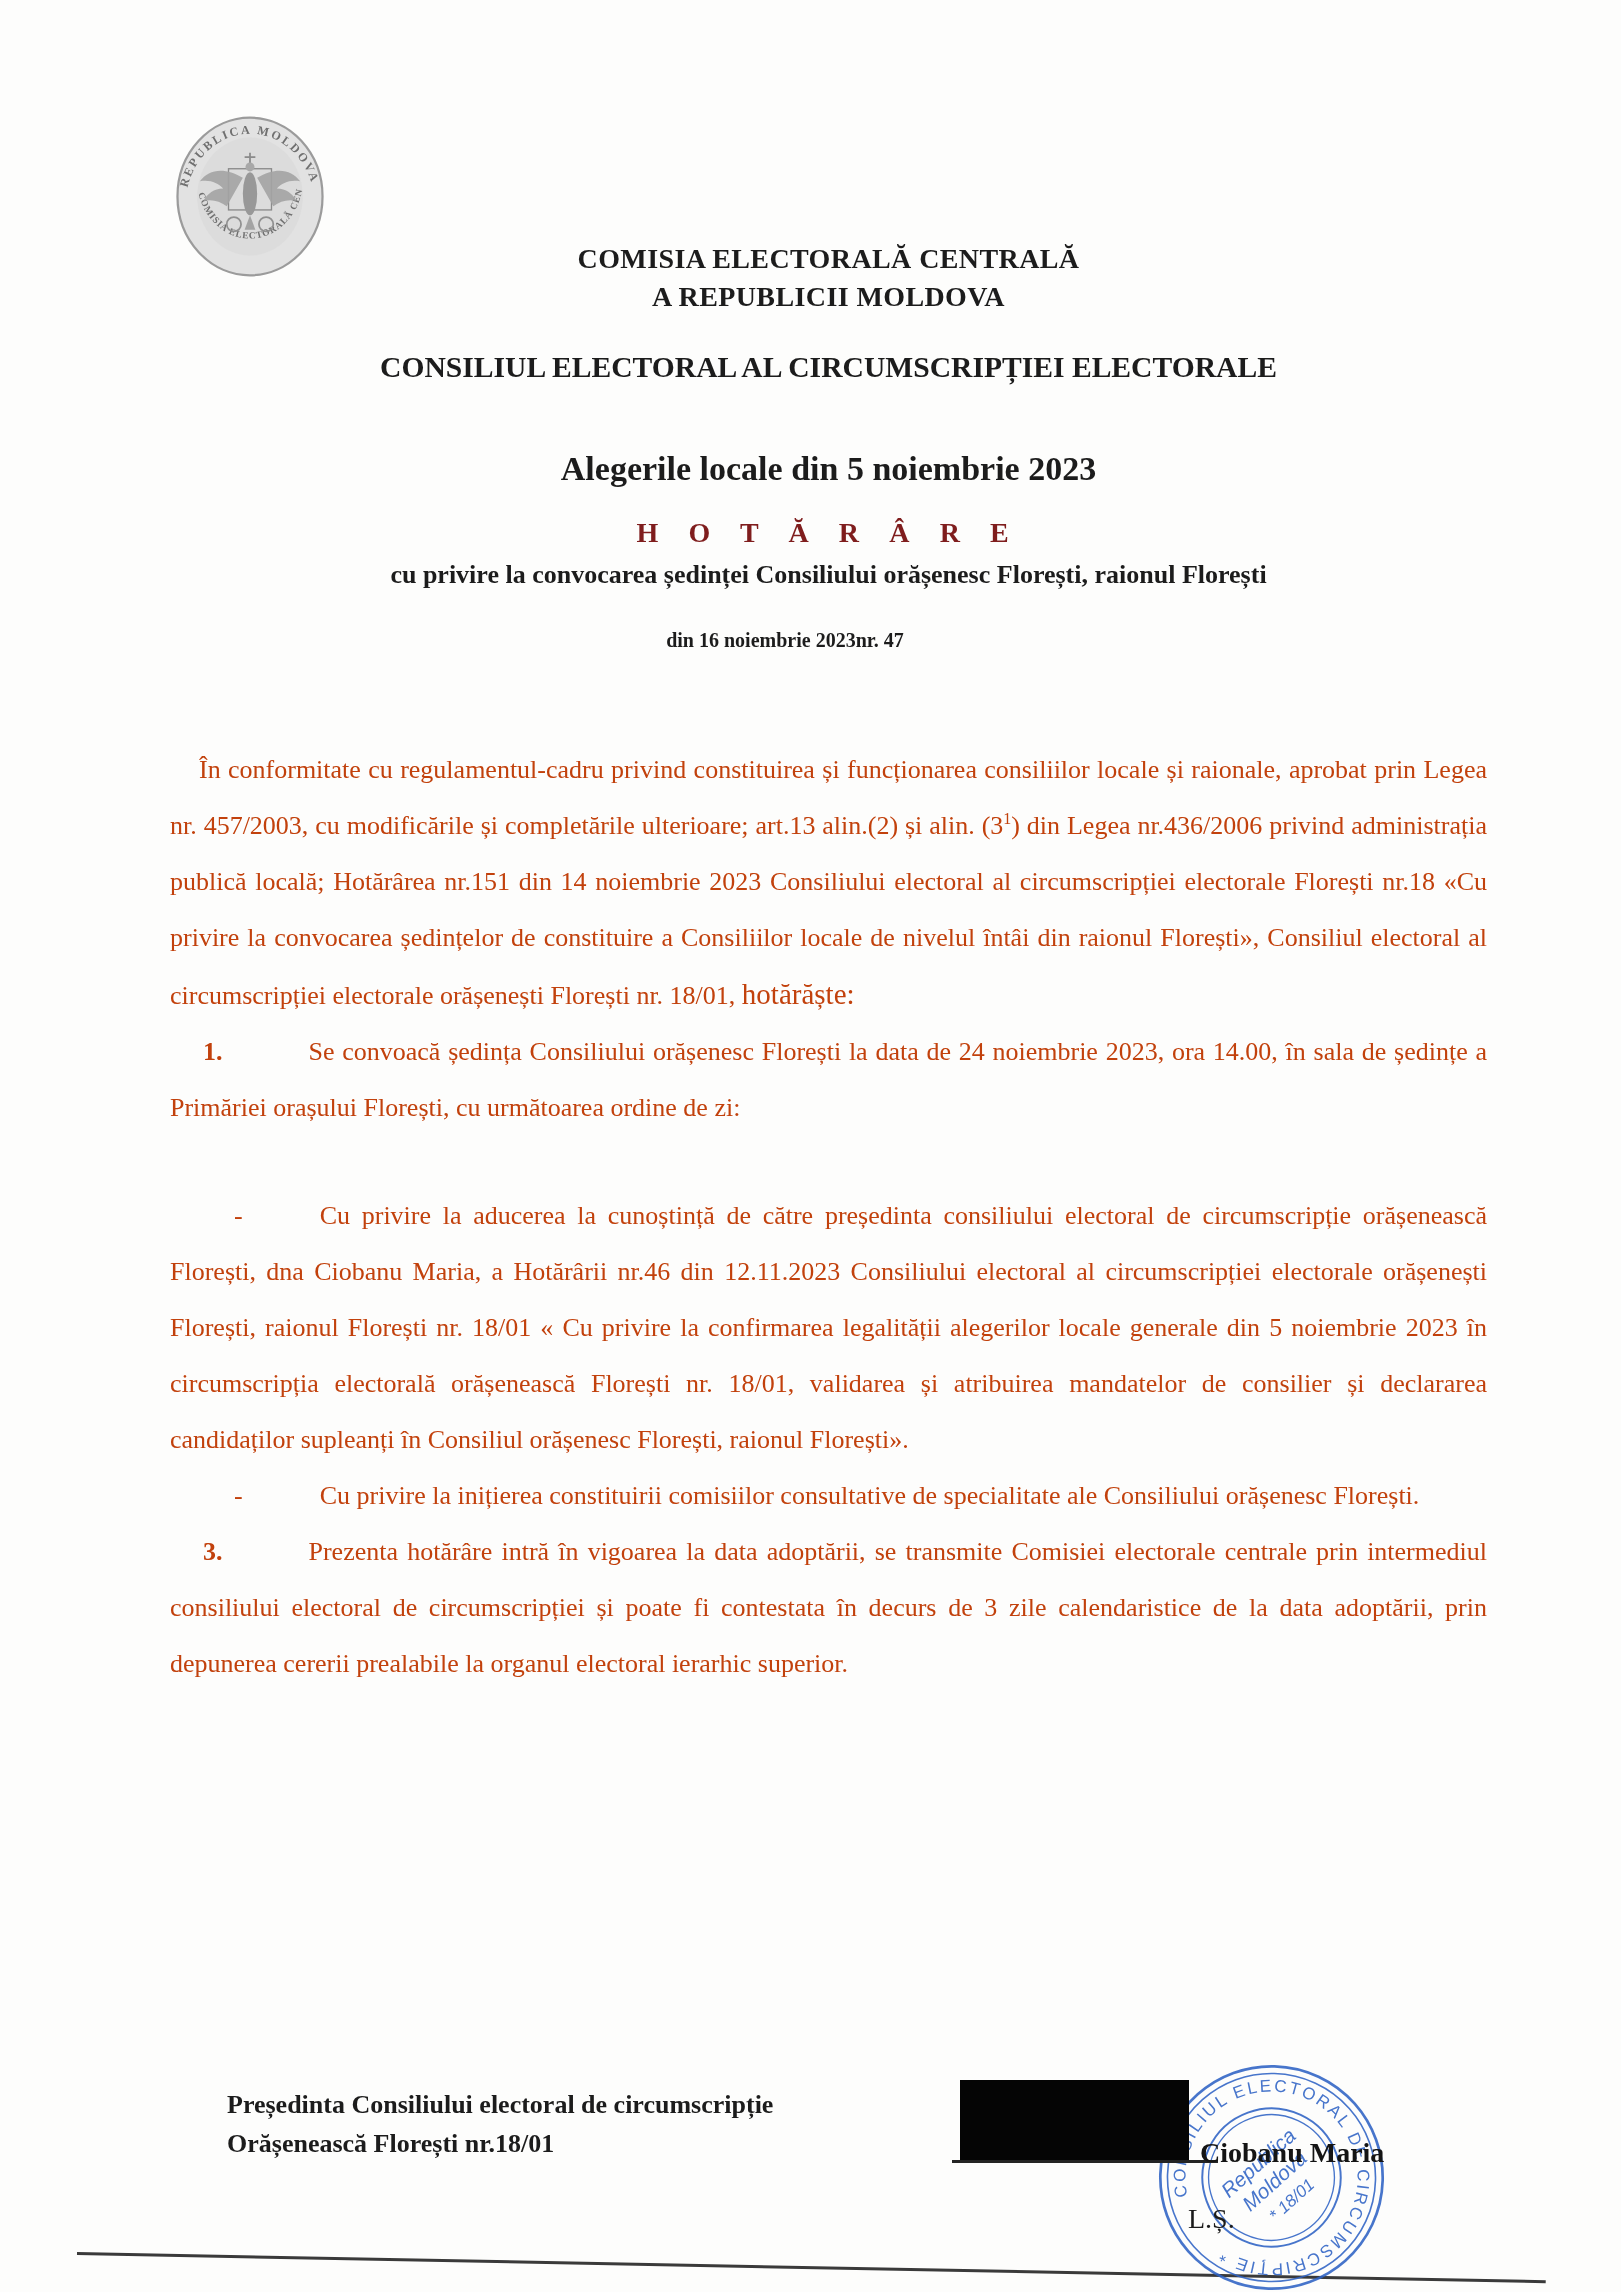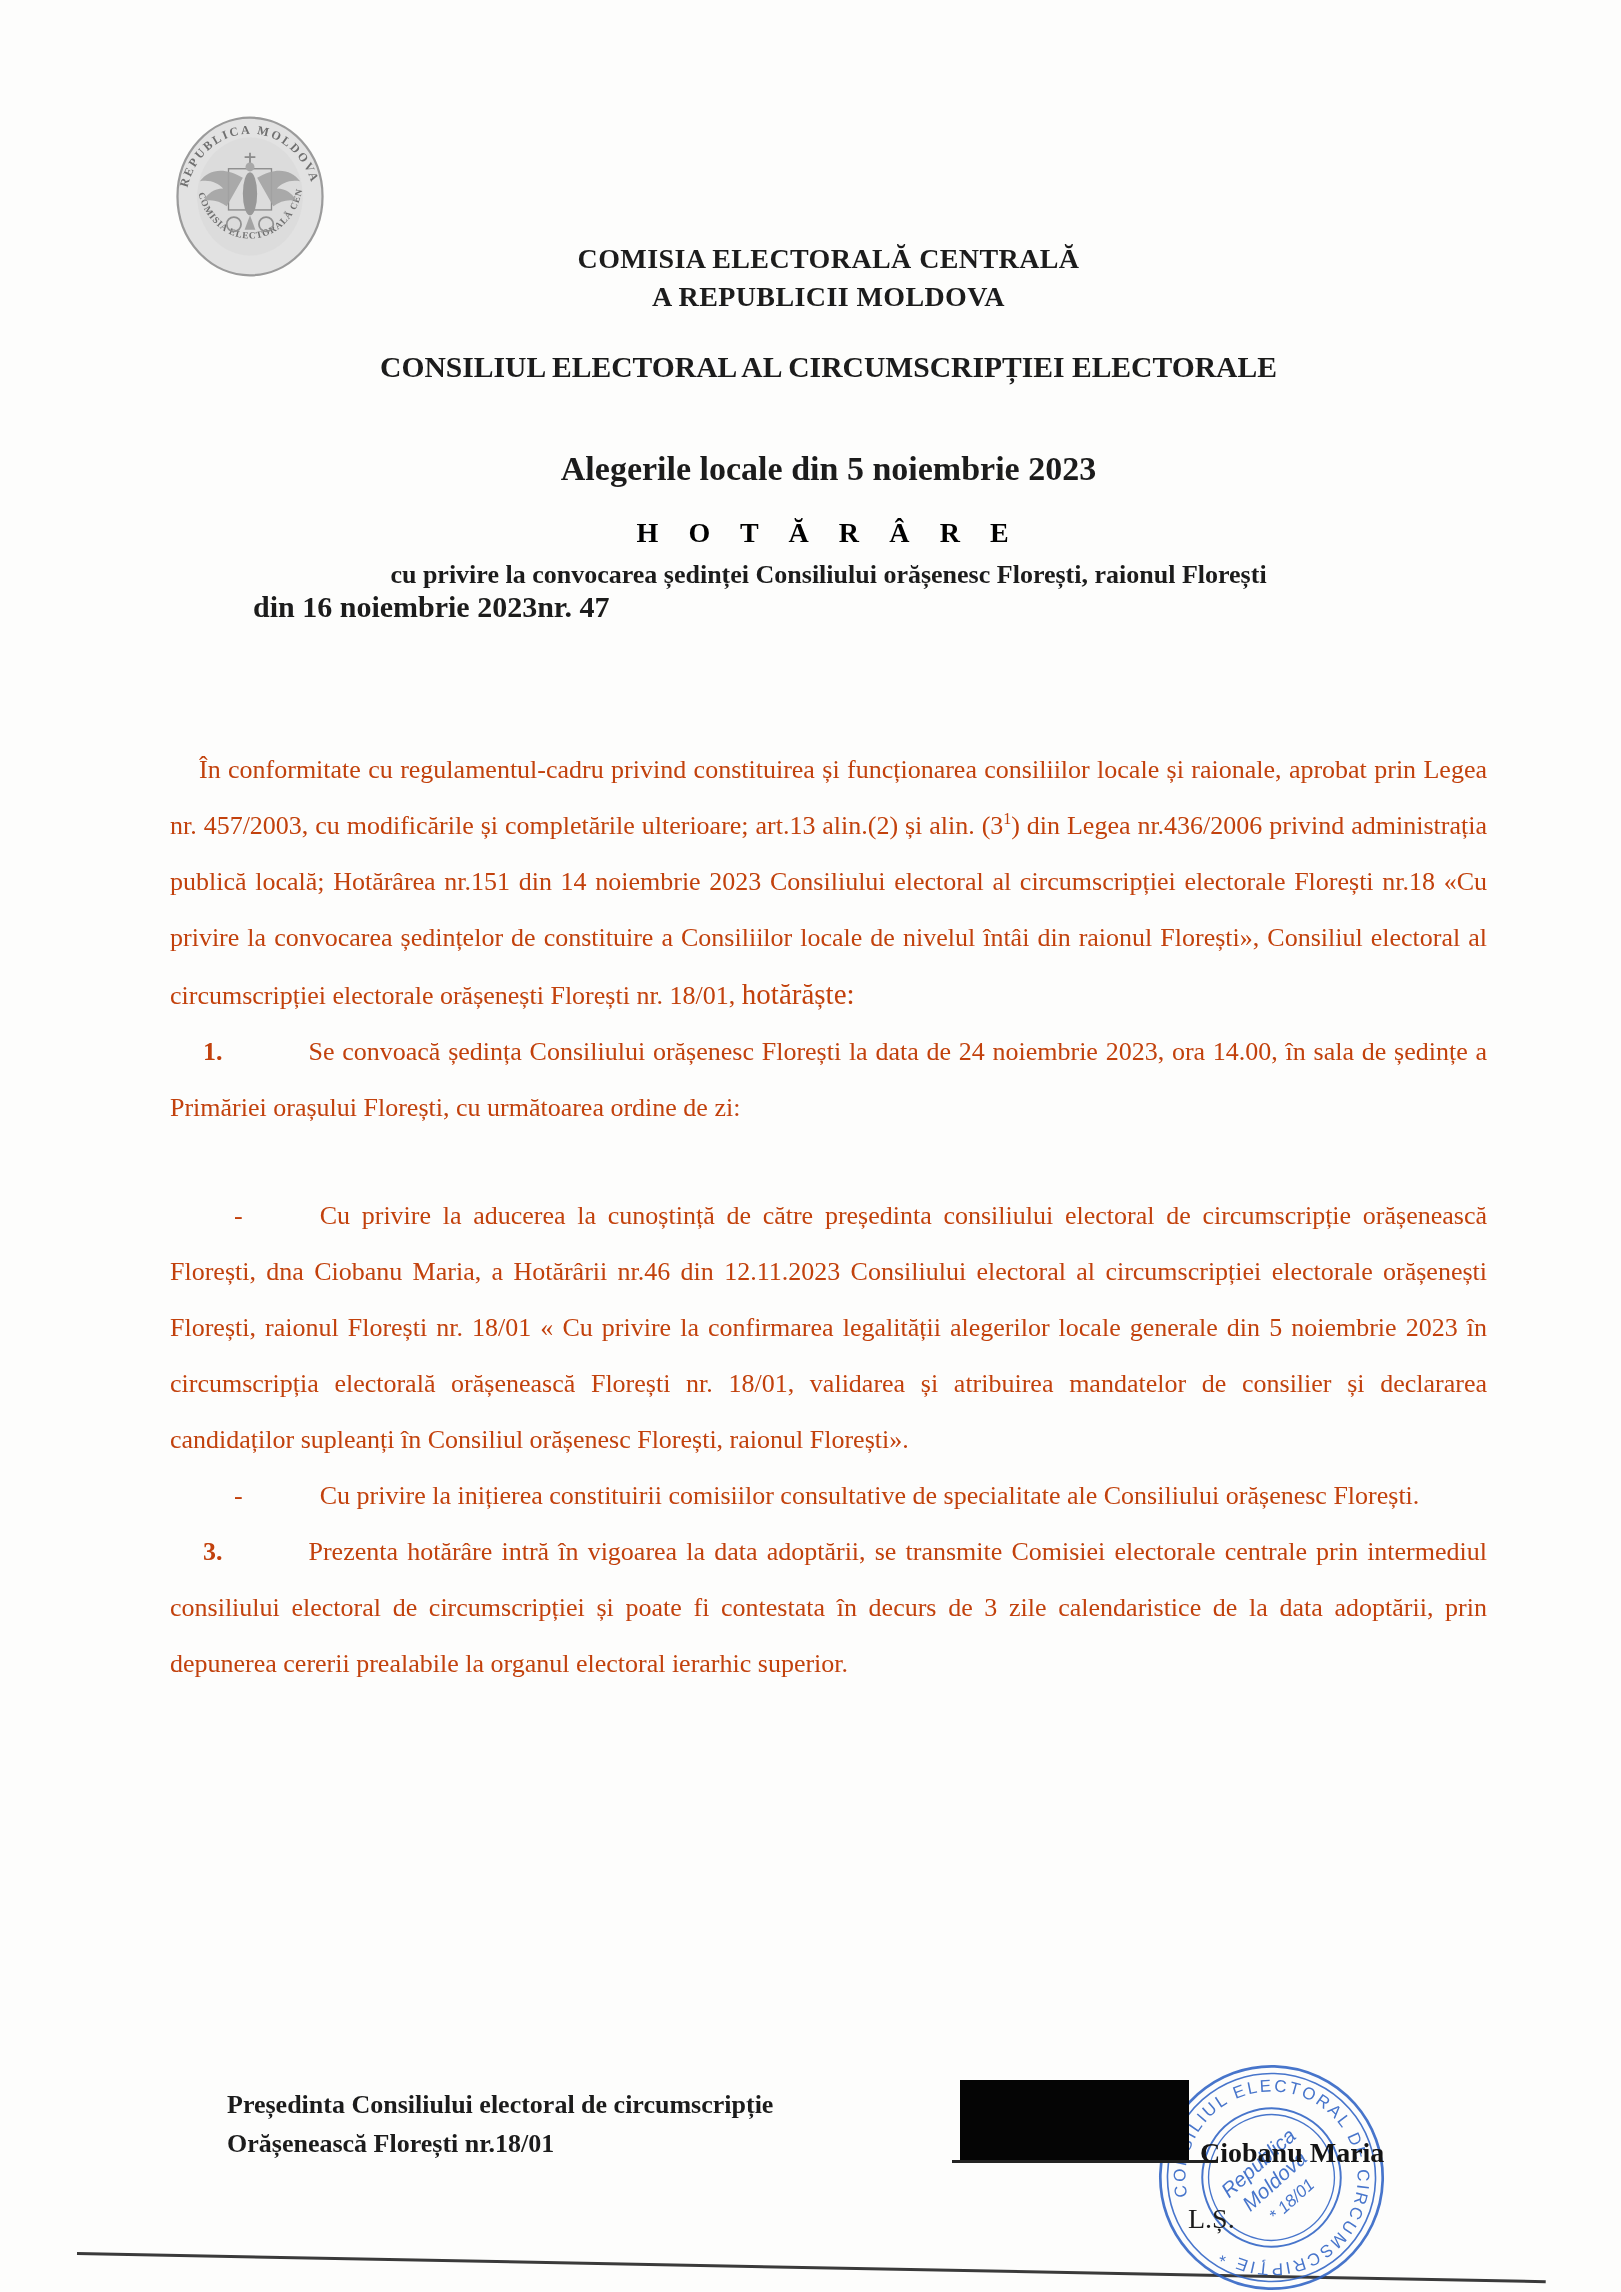--- a/index.html
+++ b/index.html
@@ -7,24 +7,24 @@
     position:relative; width:1621px; height:2293px;
     background:#fdfdfc; overflow:hidden;
     font-family:"Liberation Serif", serif; color:#222;
   }
   
   #hdr{position:absolute; left:170px; top:240px; width:1317px; text-align:center;}
   .h-org{font-size:28px; font-weight:bold; color:#1c1c1c; line-height:38px; letter-spacing:0.4px;}
   .h-council{font-size:29.6px; font-weight:bold; color:#1c1c1c; margin-top:32px; line-height:38px;}
   .h-council2{font-size:27px; font-weight:bold; color:#1c1c1c; line-height:38px;}
   .h-elect{font-size:34px; font-weight:bold; color:#1c1c1c; margin-top:64px;}
-  .h-hot{font-size:28px; font-weight:bold; color:#000000; letter-spacing:11.6px; margin-top:29px;}
+  .h-hot{font-size:28px; font-weight:bold; color:#7f1d1d; letter-spacing:11.6px; margin-top:29px;}
   .h-subj{font-size:26px; font-weight:bold; color:#1c1c1c; margin-top:10.7px;}
-  .h-meta{display:flex; justify-content:flex-start; 
-          padding-left:83px; padding-right:170px; font-size:30px; font-weight:bold; color:#1c1c1c;}
+  .h-meta{display:flex; justify-content:center; margin-top:39px;
+          padding-left:83px; padding-right:170px; font-size:20px; font-weight:bold; color:#1c1c1c;}
   
   #bodytext{
     position:absolute; left:170px; top:742px; width:1317px;
     font-size:26px; line-height:56px; text-align:justify; color:#c2410c;
   }
   #bodytext p{margin:0;}
   p.intro{text-indent:29px;}
   p.it-num{text-indent:33px;}
   p.it-dash{text-indent:64px;}
   p.gap-top{margin-top:52px !important;}

